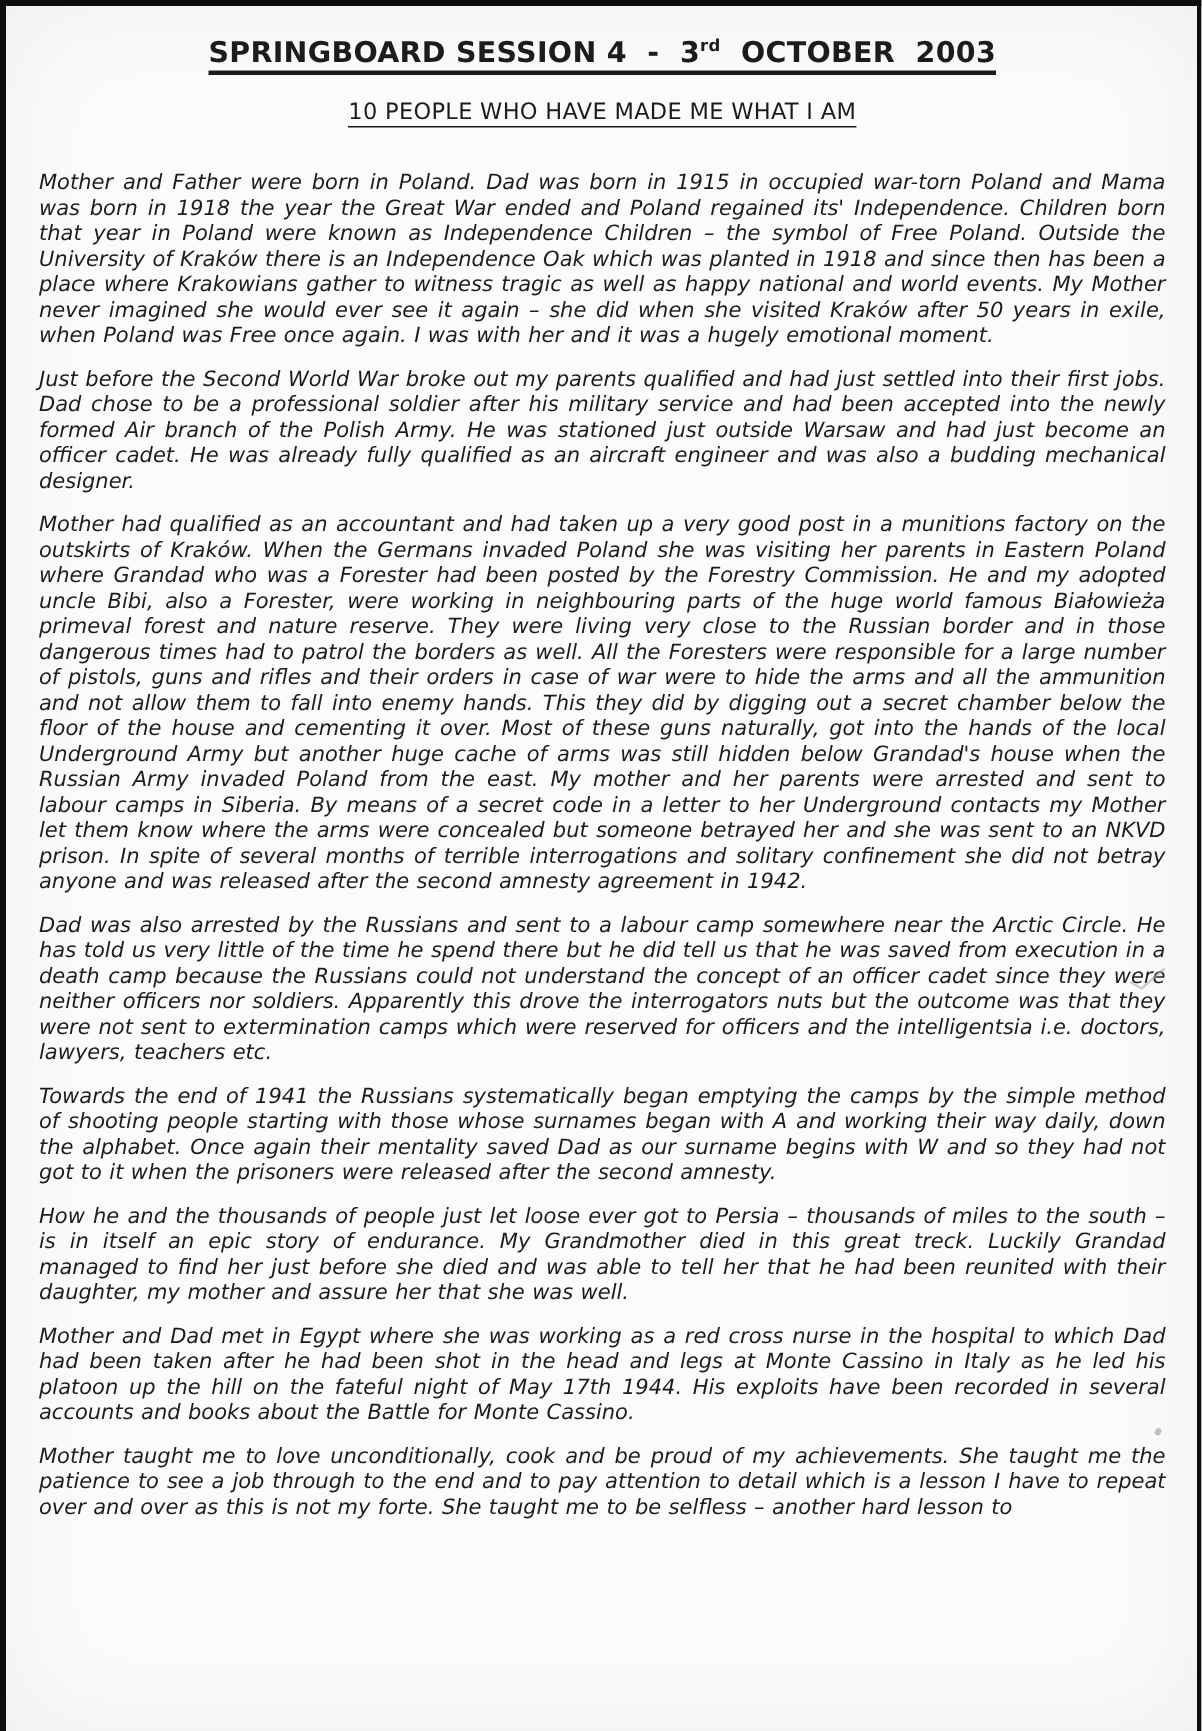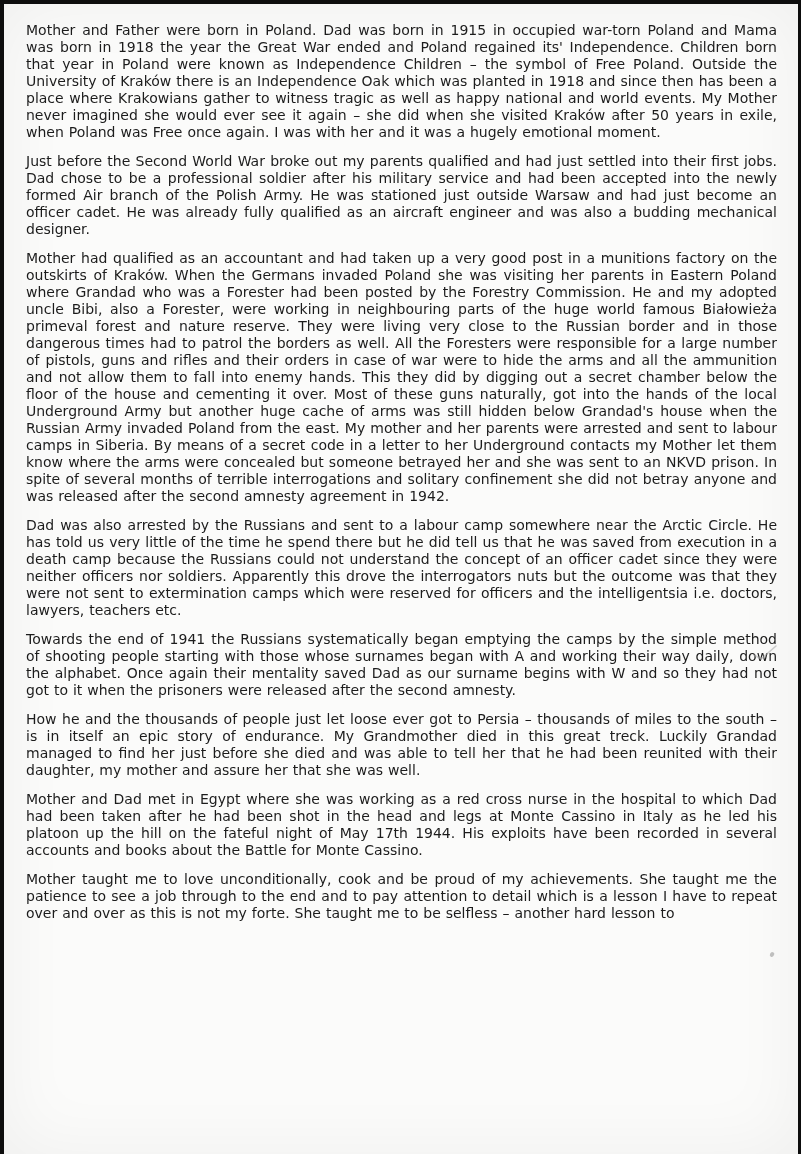--- a/index.html
+++ b/index.html
@@ -53,20 +53,21 @@
     display:inline-block;
     border-bottom:1.5px solid currentColor;
     padding-bottom:1px;
   }
   .body-text p{
     margin:0 0 12px 0;
     font-size:14px;
     line-height:17px;
     text-align:justify;
     word-spacing:0.5px;
+    font-style:italic;
   }
   .pen-mark{
     position:absolute;
     left:748px;top:640px;
     width:26px;height:20px;
     opacity:0.55;
   }
   .ink-speck{
     position:absolute;
     left:766px;top:948px;
@@ -75,21 +76,27 @@
     border-radius:50% 40% 60% 50%;
     transform:rotate(25deg);
     opacity:0.6;
   }
 </style>
 </head>
 <body>
 
 <div class="page">
 
+  <h1 class="doc-title">
+    <span class="title-underline"><span>SPRINGBOARD SESSION 4  -  3</span><sup>rd</sup><span>  OCTOBER  2003</span></span>
+  </h1>
 
+  <h2 class="doc-subtitle">
+    <span class="subtitle-underline"><span>10 PEOPLE WHO HAVE MADE ME WHAT I AM</span></span>
+  </h2>
 
   <div class="body-text">
     <p>Mother and Father were born in Poland.  Dad was born in 1915 in occupied war-torn Poland and Mama was born in 1918 the year the Great War ended and Poland regained its' Independence.  Children born that year in Poland were known as Independence Children – the symbol of Free Poland.  Outside the University of Kraków there is an Independence Oak which was planted in 1918 and since then has been a place where Krakowians gather to witness tragic as well as happy national and world events.  My Mother never imagined she would ever see it again – she did when she visited Kraków after 50 years in exile, when Poland was Free once again.   I was with her and it was a hugely emotional moment.</p>
     <p>Just before the Second World War broke out my parents qualified and had just settled into their first jobs.  Dad chose to be a professional soldier after his military service and had been accepted into the newly formed Air branch of the Polish Army.  He was stationed just outside Warsaw and had just become an officer cadet.  He was already fully qualified as an aircraft engineer and was also a budding mechanical designer.</p>
     <p>Mother had qualified as an accountant and had taken up a very good post in a munitions factory on the outskirts of Kraków.  When the Germans invaded Poland she was visiting her parents in Eastern Poland where Grandad who was a Forester had been posted by the Forestry Commission.  He and my adopted uncle Bibi, also a Forester, were working in neighbouring parts of the huge world famous Białowieża primeval forest and nature reserve.  They were living very close to the Russian border and in those dangerous times had to patrol the borders as well.  All the Foresters were responsible for a large number of pistols, guns and rifles and their orders in case of war were to hide the arms and all the ammunition and not allow them to fall into enemy hands.  This they did by digging out a secret chamber below the floor of the house and cementing it over.  Most of these guns naturally, got into the hands of the local Underground Army but another huge cache of arms was still hidden below Grandad's house when the Russian Army invaded Poland from the east.  My mother and her parents were arrested and sent to labour camps in Siberia.  By means of a secret code in a letter to her Underground contacts my Mother let them know where the arms were concealed but someone betrayed her and she was sent to an NKVD prison.  In spite of several months of terrible interrogations and solitary confinement she did not betray anyone and was released after the second amnesty agreement in 1942.</p>
     <p>Dad was also arrested by the Russians and sent to a labour camp somewhere near the Arctic Circle. He has told us very little of the time he spend there but he did tell us that he was saved from execution in a death camp because the Russians could not understand the concept of an officer cadet since they were neither officers nor soldiers.  Apparently this drove the interrogators nuts but the outcome was that they were not sent to extermination camps which were reserved for officers and the intelligentsia i.e. doctors, lawyers, teachers etc.</p>
     <p>Towards the end of 1941 the Russians systematically began emptying the camps by the simple method of shooting people starting with those whose surnames began with A and working their way daily, down the alphabet.  Once again their mentality saved Dad as our surname begins with W and so they had not got to it when the prisoners were released after the second amnesty.</p>
     <p>How he and the thousands of people just let loose ever got to Persia – thousands of miles to the south – is in itself an epic story of endurance.  My Grandmother died in this great treck.  Luckily Grandad managed to find her just before she died and was able to tell her that he had been reunited with their daughter, my mother and assure her that she was well.</p>
     <p>Mother and Dad met in Egypt where she was working as a red cross nurse in the hospital to which Dad had been taken after he had been shot in the head and legs at Monte Cassino in Italy as he led his platoon up the hill on the fateful night of May 17th 1944.  His exploits have been recorded in several accounts and books about the Battle for Monte Cassino.</p>
     <p>Mother taught me to love unconditionally, cook and be proud of my achievements.  She taught me the patience to see a job through to the end and to pay attention to detail which is a lesson I have to repeat over and over as this is not my forte.  She taught me to be selfless – another hard lesson to</p>

